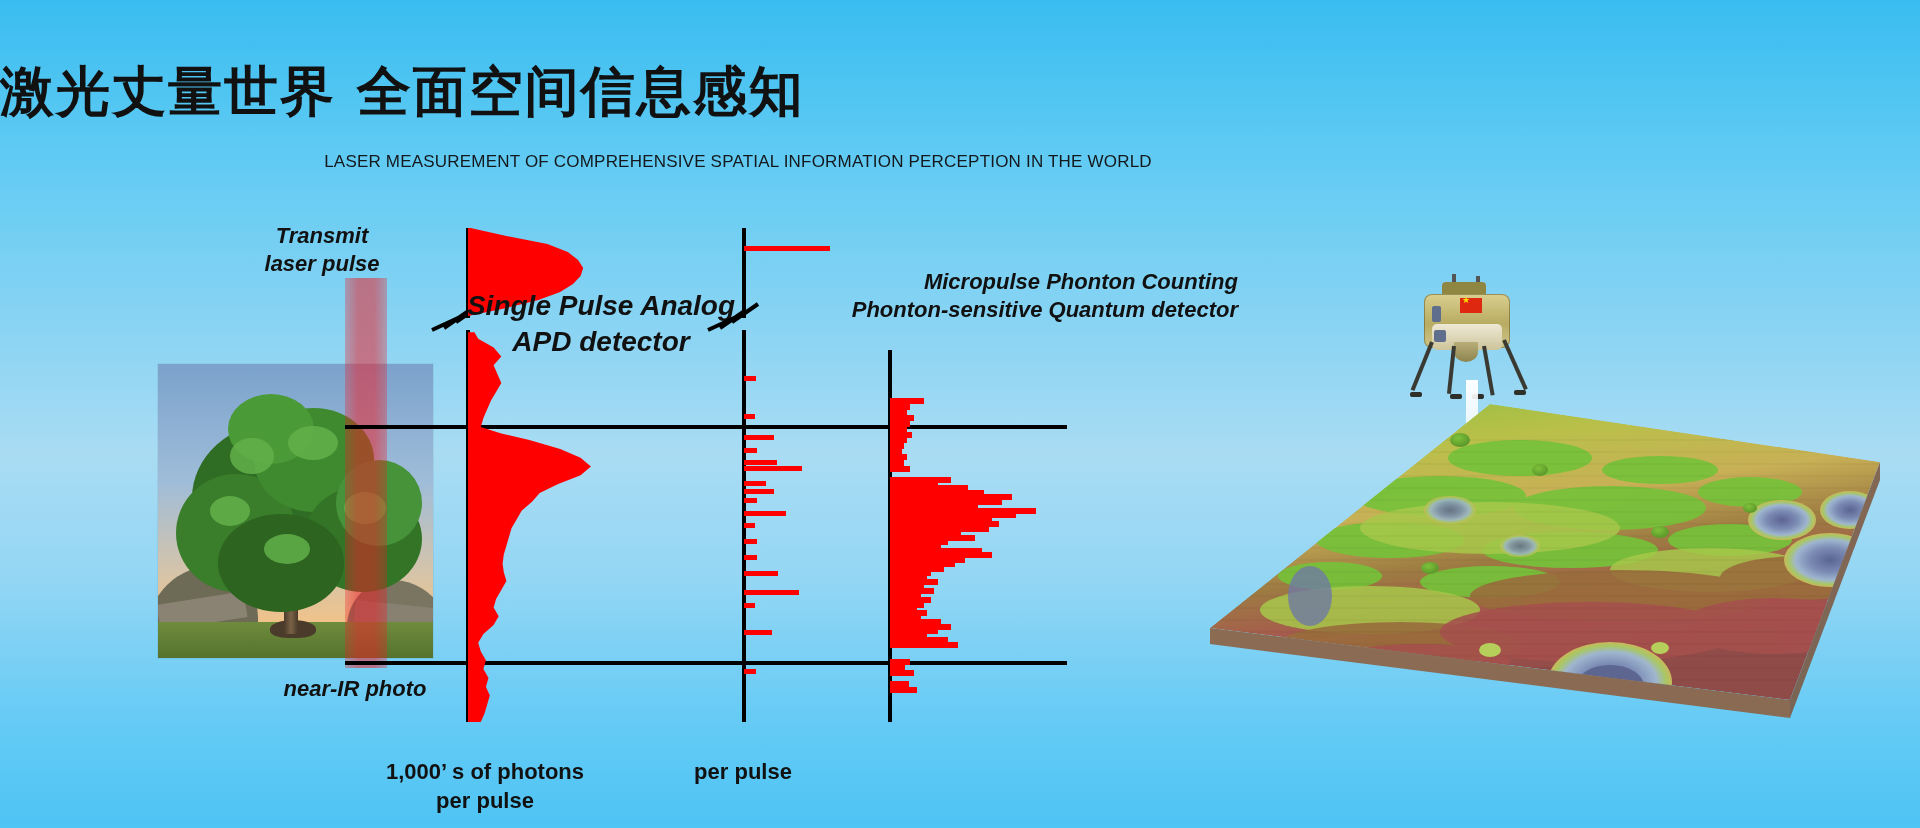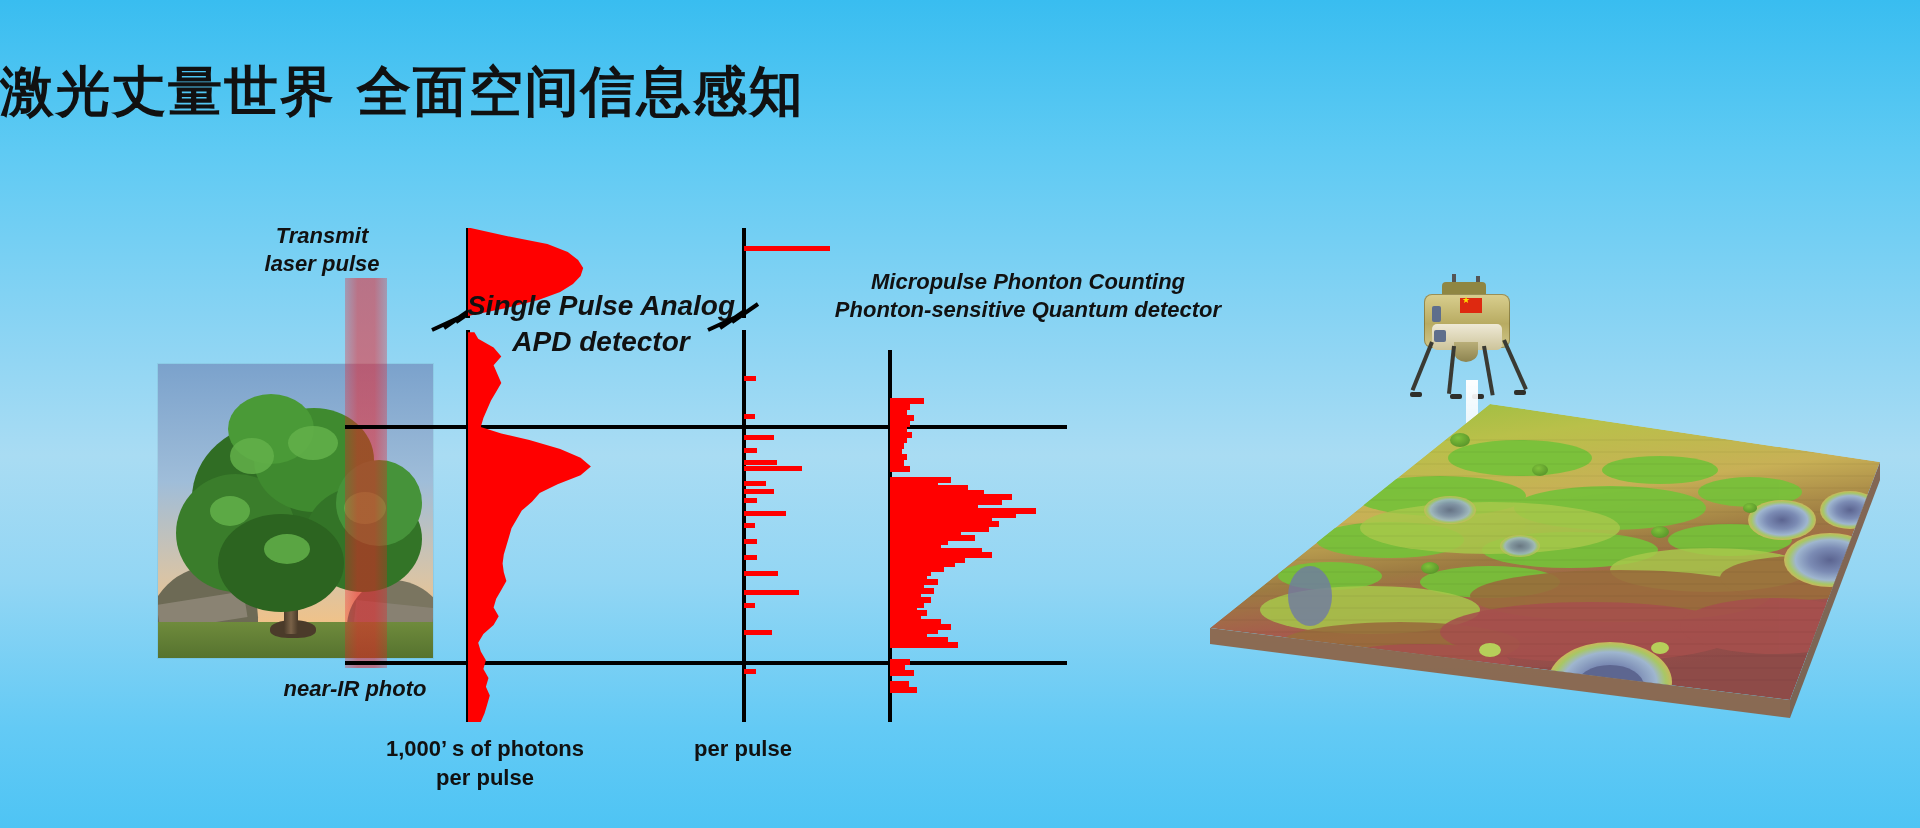--- a/index.html
+++ b/index.html
@@ -45,25 +45,25 @@
     font-weight:bold;
     color:#111;
     line-height:1.28;
     font-family:"Liberation Sans", sans-serif;
     white-space:pre-line;
     font-style:italic;
   }
 
   .lbl-transmit { left:232px; top:222px; width:180px; text-align:center; font-size:22px; }
   .lbl-apd      { left:466px; top:288px; width:270px; text-align:center; font-size:28px; }
-  .lbl-micro    { left:818px; top:268px; width:420px; text-align:center; font-size:22px; }
+  .lbl-micro    { left:818px; top:268px; width:420px; text-align:right; font-size:22px; }
   .lbl-nearir   { left:250px; top:675px; width:210px; text-align:center; font-size:22px; }
 
   .cap { position:absolute; font-size:22px; font-weight:bold; color:#111;
-         text-align:center; line-height:1.3; font-family:"Liberation Sans", sans-serif; }
+         text-align:center; line-height:1.3; font-family:"Liberation Sans", sans-serif;margin-top:23px; }
   .cap .l1 { display:block; }
   .cap .l2 { display:block; }
   .cap-1 { left:340px; top:735px; width:290px; }
   .cap-2 { left:628px; top:735px; width:230px; }
   .cap-3 { left:856px; top:735px; width:240px; }
 
   
   #photo {
     position:absolute; left:158px; top:364px; width:275px; height:294px;
     overflow:hidden;
@@ -155,20 +155,21 @@
   #laserbeam { position:absolute; left:276px; top:100px; width:12px; height:96px;
                background:linear-gradient(to bottom, rgba(255,255,255,.98), rgba(255,255,255,.55));
                filter:blur(0.4px); }
 </style>
 </head>
 <body>
 
 <div id="stage">
 
   <div class="title-cn">激光丈量世界 全面空间信息感知</div>
+  <div class="title-en">LASER MEASUREMENT OF COMPREHENSIVE SPATIAL INFORMATION PERCEPTION IN THE WORLD</div>
 
   <div id="photo">
     <div class="sky"></div>
     <div class="hill-l"></div>
     <div class="hill-r"></div>
     <div class="wall-l"></div>
     <div class="wall-r"></div>
     <div class="grass"></div>
     <div class="root"></div>
     <div class="trunk"></div>

